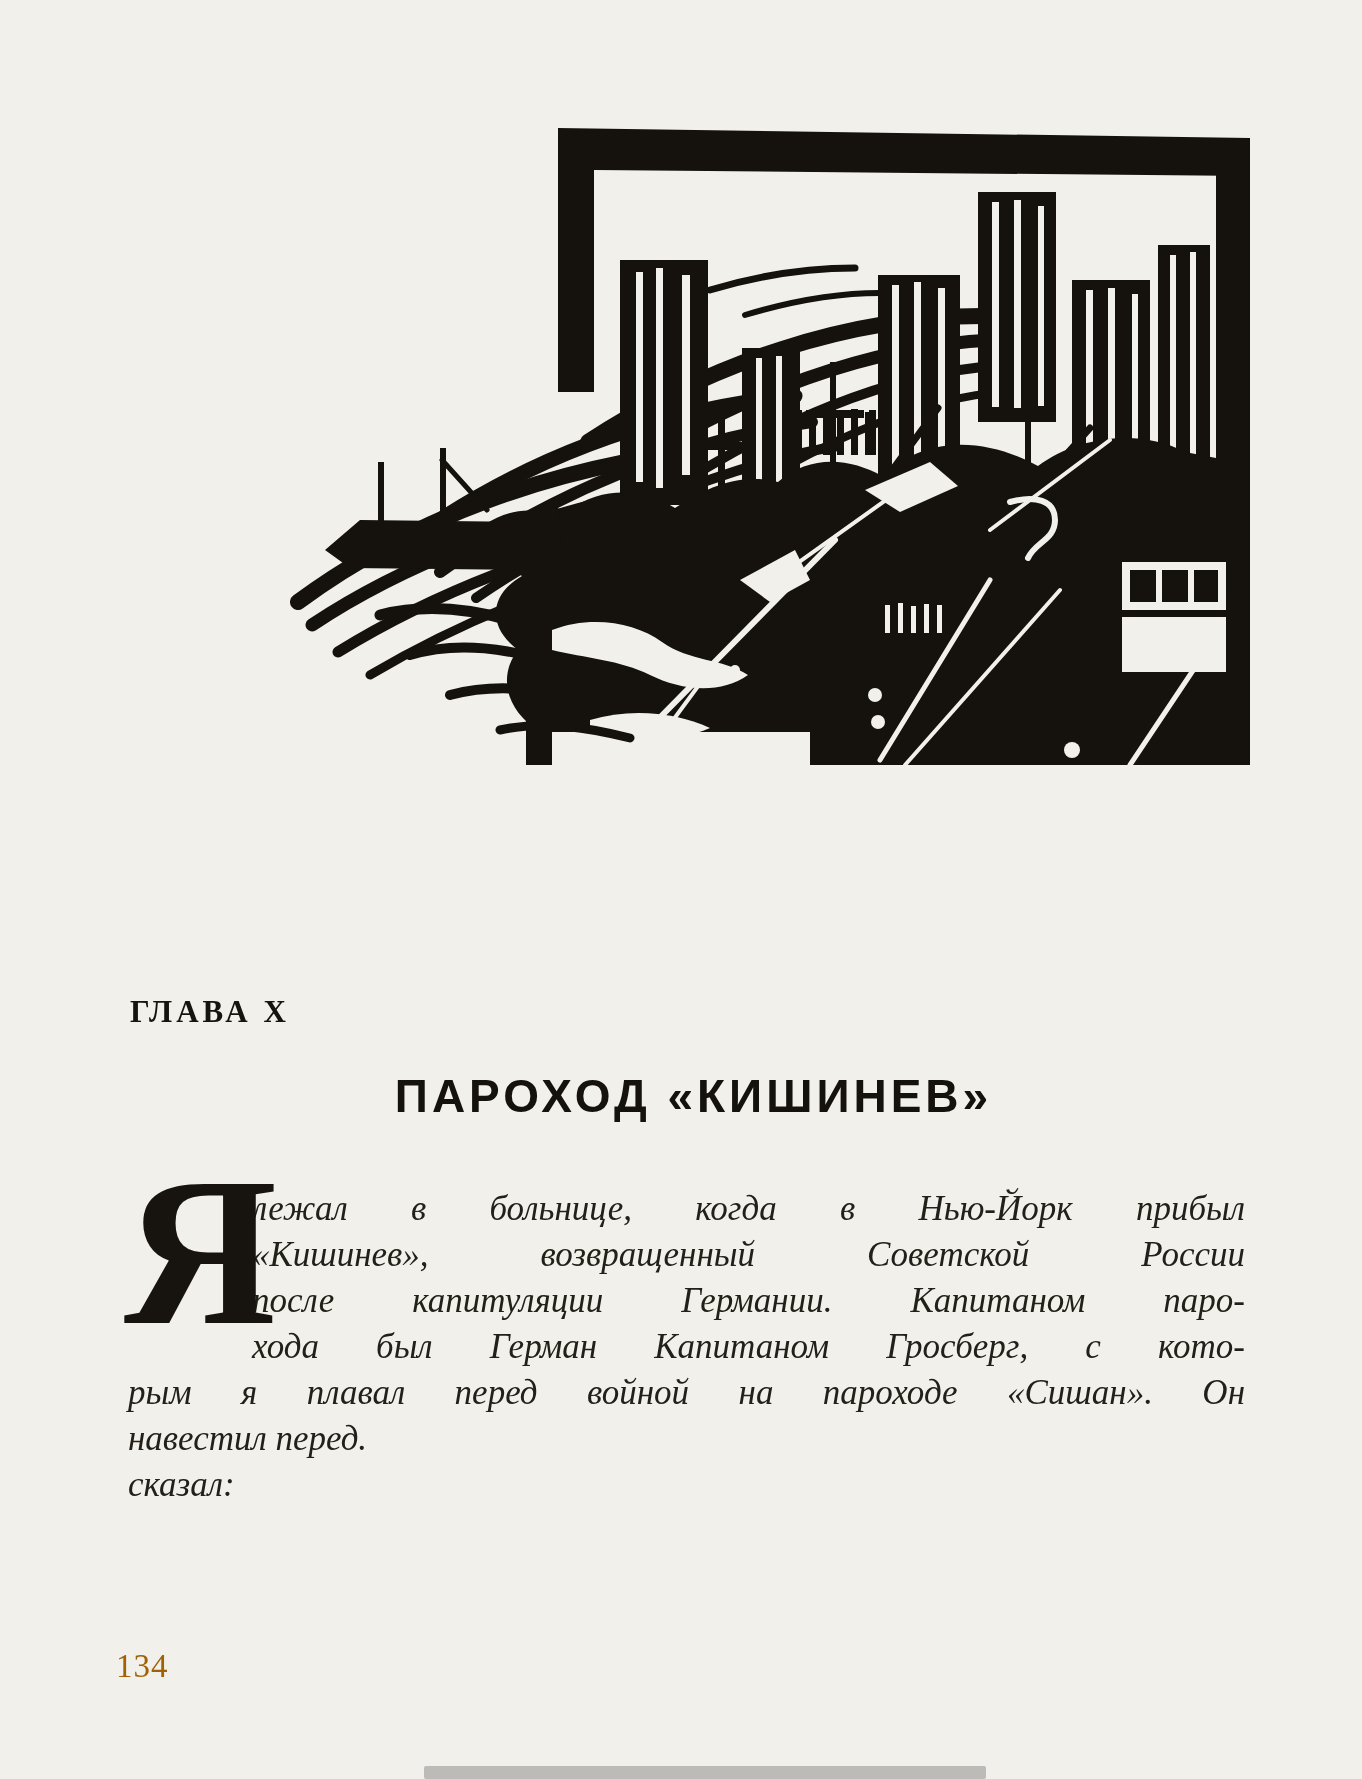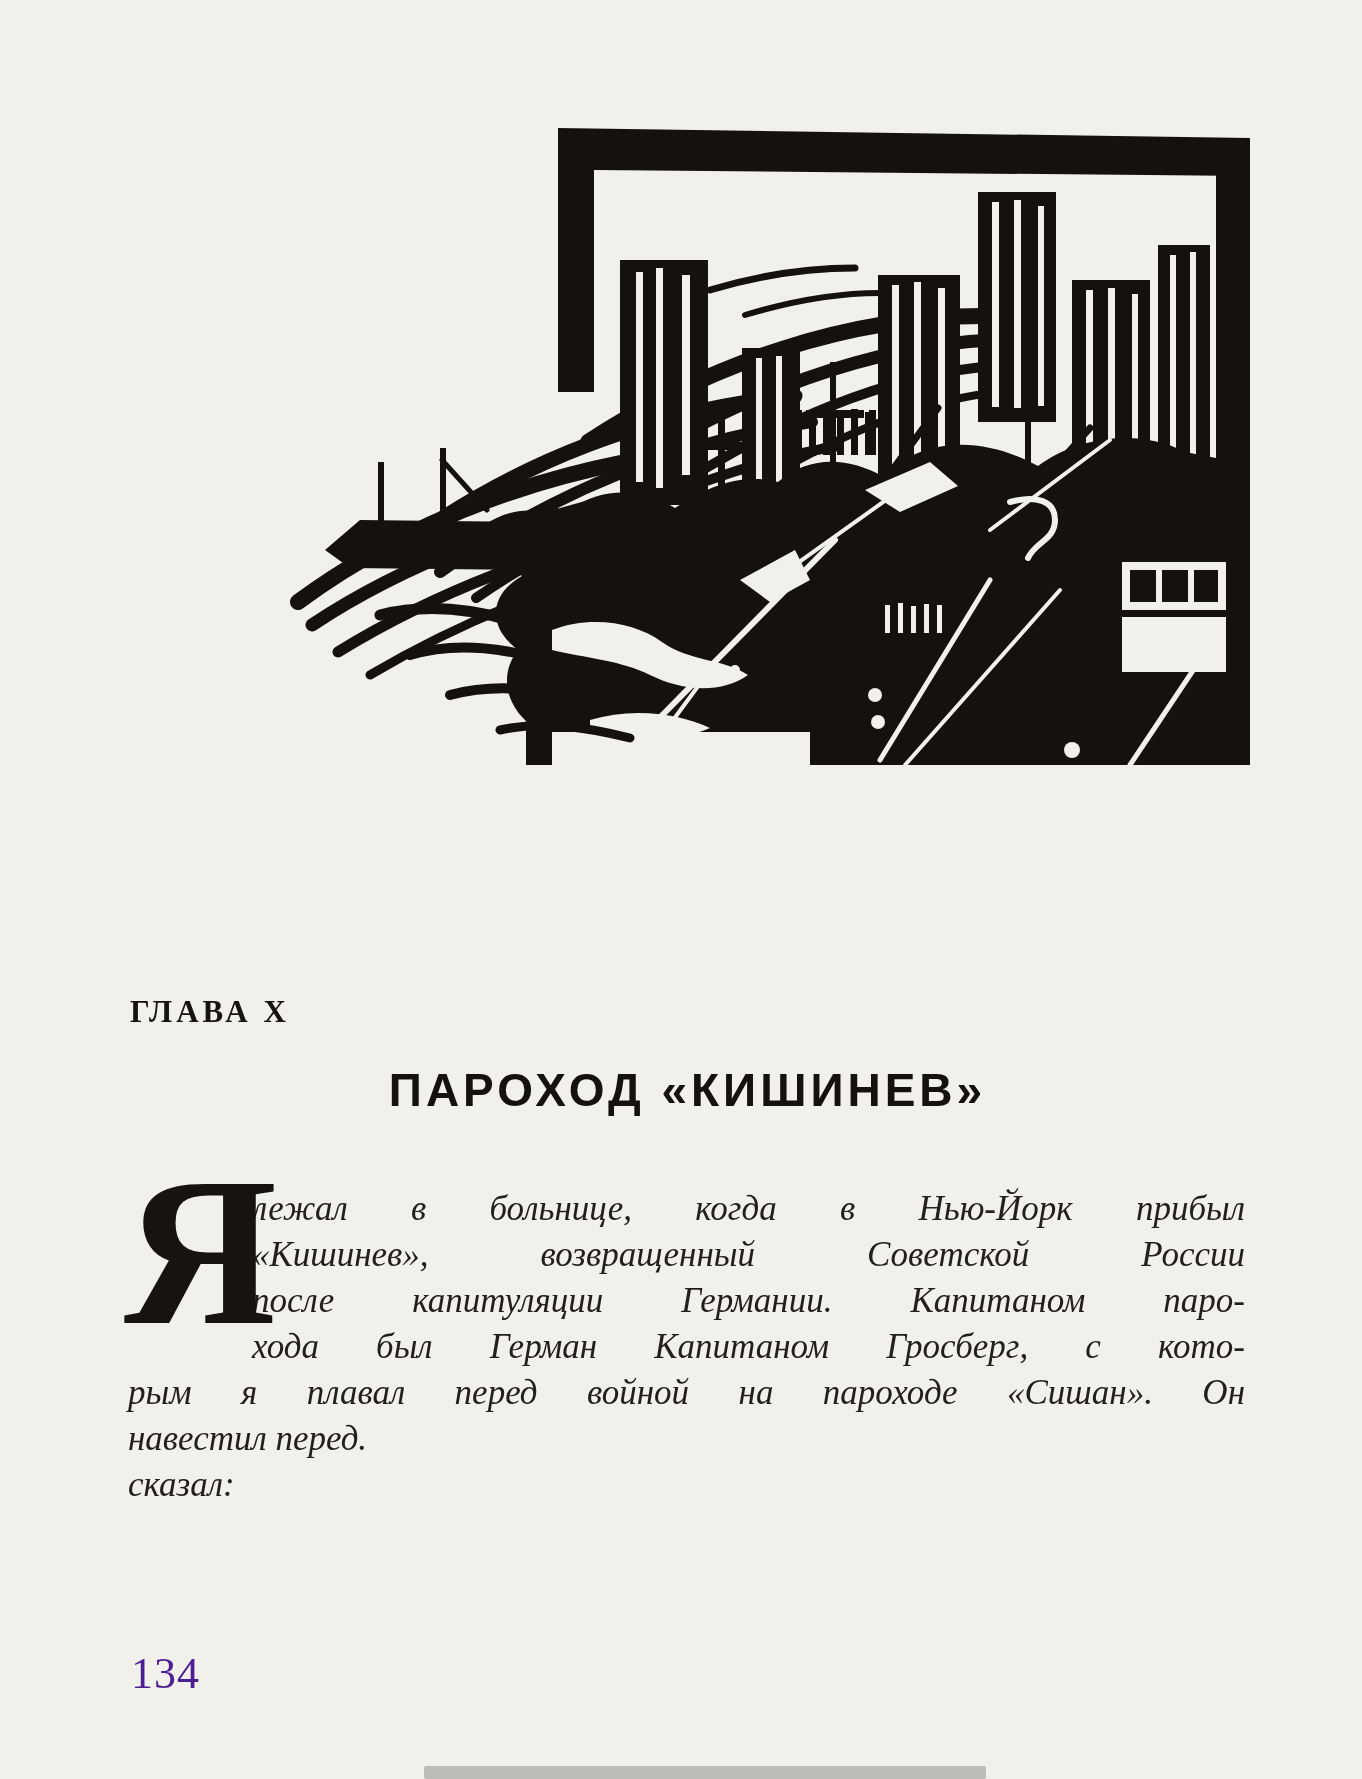--- a/index.html
+++ b/index.html
@@ -27,43 +27,43 @@
     color:#17130e;
   }
 
   
   .title{
     position:absolute;left:128px;top:1062px;width:1117px;
     text-align:center;
     font-family:"Liberation Sans", sans-serif;
     font-weight:700;font-size:46px;letter-spacing:4px;
     color:#15110c;
-    margin:1px;
+    margin:7px;
   }
 
   
   .textblock{
     position:absolute;left:128px;top:1186px;width:1117px;
     font-size:35px;line-height:46px;
     color:#232019;
   }
   .line{height:46px;white-space:nowrap;overflow:visible;font-style:italic;}
   .just{text-align:justify;text-align-last:justify;white-space:normal;}
   .cap-indent{padding-left:124px;}
   .para-indent{text-indent:56px;}
   .dropcap{
     position:absolute;left:-4px;top:-40px;
     font-size:212px;line-height:1;font-weight:bold;
     font-family:"Liberation Serif", serif;
     color:#17130e;
   }
 
   .pagenum{
-    position:absolute;left:131px;top:1648px;
-    font-size:44px;color:#4c1d95;letter-spacing:1px;
+    position:absolute;left:116px;top:1648px;
+    font-size:33px;color:#a16207;letter-spacing:1px;
   }
 
   .scan-bar{
     position:absolute;left:424px;top:1766px;width:562px;height:13px;
     background:#8f8f8d;opacity:.55;border-radius:2px;
   }
 </style>
 </head>
 <body>
 

